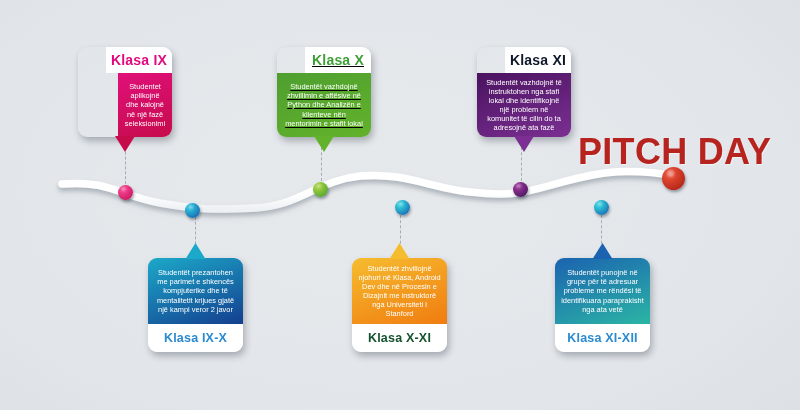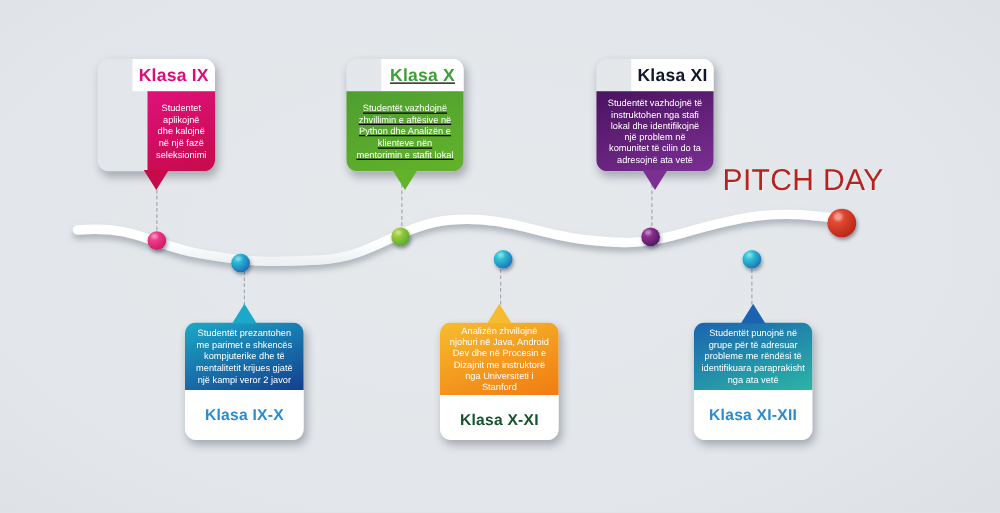--- a/index.html
+++ b/index.html
@@ -103,39 +103,39 @@
     left: 50%;
     bottom: -15px;
     margin-left: -10px;
     width: 20px;
     height: 16px;
     clip-path: polygon(0 0, 100% 0, 50% 100%);
   }
 
   
   .card.bot { width: 95px; height: 94px; }
-  .card.bot .cap { height: 40px; font-size: 12.5px; order: 2; }
+  .card.bot .cap { height: 28px; font-size: 12.5px; order: 2; }
   .card.bot .body { font-size: 7.4px; order: 1; }
   .card.bot .tail {
     position: absolute;
     left: 50%;
     top: -15px;
     margin-left: -10px;
     width: 20px;
     height: 16px;
     clip-path: polygon(50% 0, 100% 100%, 0 100%);
   }
 
   
   #pitch-day {
     position: absolute;
     left: 578px;
     top: 131px;
-    font-size: 24px;
-    font-weight: normal;
+    font-size: 36px;
+    font-weight: bold;
     letter-spacing: .3px;
     color: #b7241f;
     text-shadow: 1px 1px 1px rgba(255,255,255,.5);
     white-space: nowrap;
   }
 </style>
 </head>
 <body>
 
 <div id="stage">
@@ -184,38 +184,38 @@
       <div class="card top" style="left: 277px; top: 47px; text-decoration: underline;">
         <div class="card-inner">
           <div class="cap" style="color: rgb(61, 159, 53);">Klasa X</div>
           <div class="body" style="background: linear-gradient(160deg, rgb(78, 159, 48) 0%, rgb(99, 178, 43) 100%);">Studentët vazhdojnë zhvillimin e aftësive në Python dhe Analizën e klienteve nën mentorimin e stafit lokal</div>
         </div>
         <div class="tail" style="background: rgb(99, 178, 43);"></div>
       </div>
       <div class="card top" style="left: 477px; top: 47px;">
         <div class="card-inner">
           <div class="cap" style="color: #0f172a;">Klasa XI</div>
-          <div class="body" style="background: linear-gradient(160deg, rgb(74, 19, 96) 0%, rgb(123, 47, 146) 100%);">Studentët vazhdojnë të instruktohen nga stafi lokal dhe identifikojnë një problem në komunitet të cilin do ta adresojnë ata vetë</div>
+          <div class="body" style="background: linear-gradient(160deg, rgb(74, 19, 96) 0%, rgb(123, 47, 146) 100%);">Studentët vazhdojnë të instruktohen nga stafi lokal dhe identifikojnë një problem në komunitet të cilin do ta adresojnë ata fazë</div>
         </div>
         <div class="tail" style="background: rgb(123, 47, 146);"></div>
       </div>
     </div>
 
   <div id="cards-bottom-layer">
       <div class="card bot" style="left: 148px; top: 258px;">
         <div class="card-inner">
           <div class="cap" style="color: rgb(42, 139, 208);">Klasa IX-X</div>
           <div class="body" style="background: linear-gradient(160deg, rgb(28, 169, 201) 0%, rgb(20, 63, 143) 100%);">Studentët prezantohen me parimet e shkencës kompjuterike dhe të mentalitetit krijues gjatë një kampi veror 2 javor</div>
         </div>
         <div class="tail" style="background: rgb(28, 169, 201);"></div>
       </div>
       <div class="card bot" style="left: 352px; top: 258px;">
         <div class="card-inner">
           <div class="cap" style="color: #14532d;">Klasa X-XI</div>
-          <div class="body" style="background: linear-gradient(160deg, rgb(246, 188, 47) 0%, rgb(240, 124, 16) 100%);">Analizën zhvillojnë njohuri në Java, Android Dev dhe në Procesin e Dizajnit me instruktorë nga Universiteti i Stanford</div>
+          <div class="body" style="background: linear-gradient(160deg, rgb(246, 188, 47) 0%, rgb(240, 124, 16) 100%);">Studentët zhvillojnë njohuri në Klasa, Android Dev dhe në Procesin e Dizajnit me instruktorë nga Universiteti i Stanford</div>
         </div>
         <div class="tail" style="background: rgb(246, 188, 47);"></div>
       </div>
       <div class="card bot" style="left: 555px; top: 258px;">
         <div class="card-inner">
           <div class="cap" style="color: rgb(42, 139, 208);">Klasa XI-XII</div>
           <div class="body" style="background: linear-gradient(160deg, rgb(27, 99, 176) 0%, rgb(43, 181, 165) 100%);">Studentët punojnë në grupe për të adresuar probleme me rëndësi të identifikuara paraprakisht nga ata vetë</div>
         </div>
         <div class="tail" style="background: rgb(27, 99, 176);"></div>
       </div>

